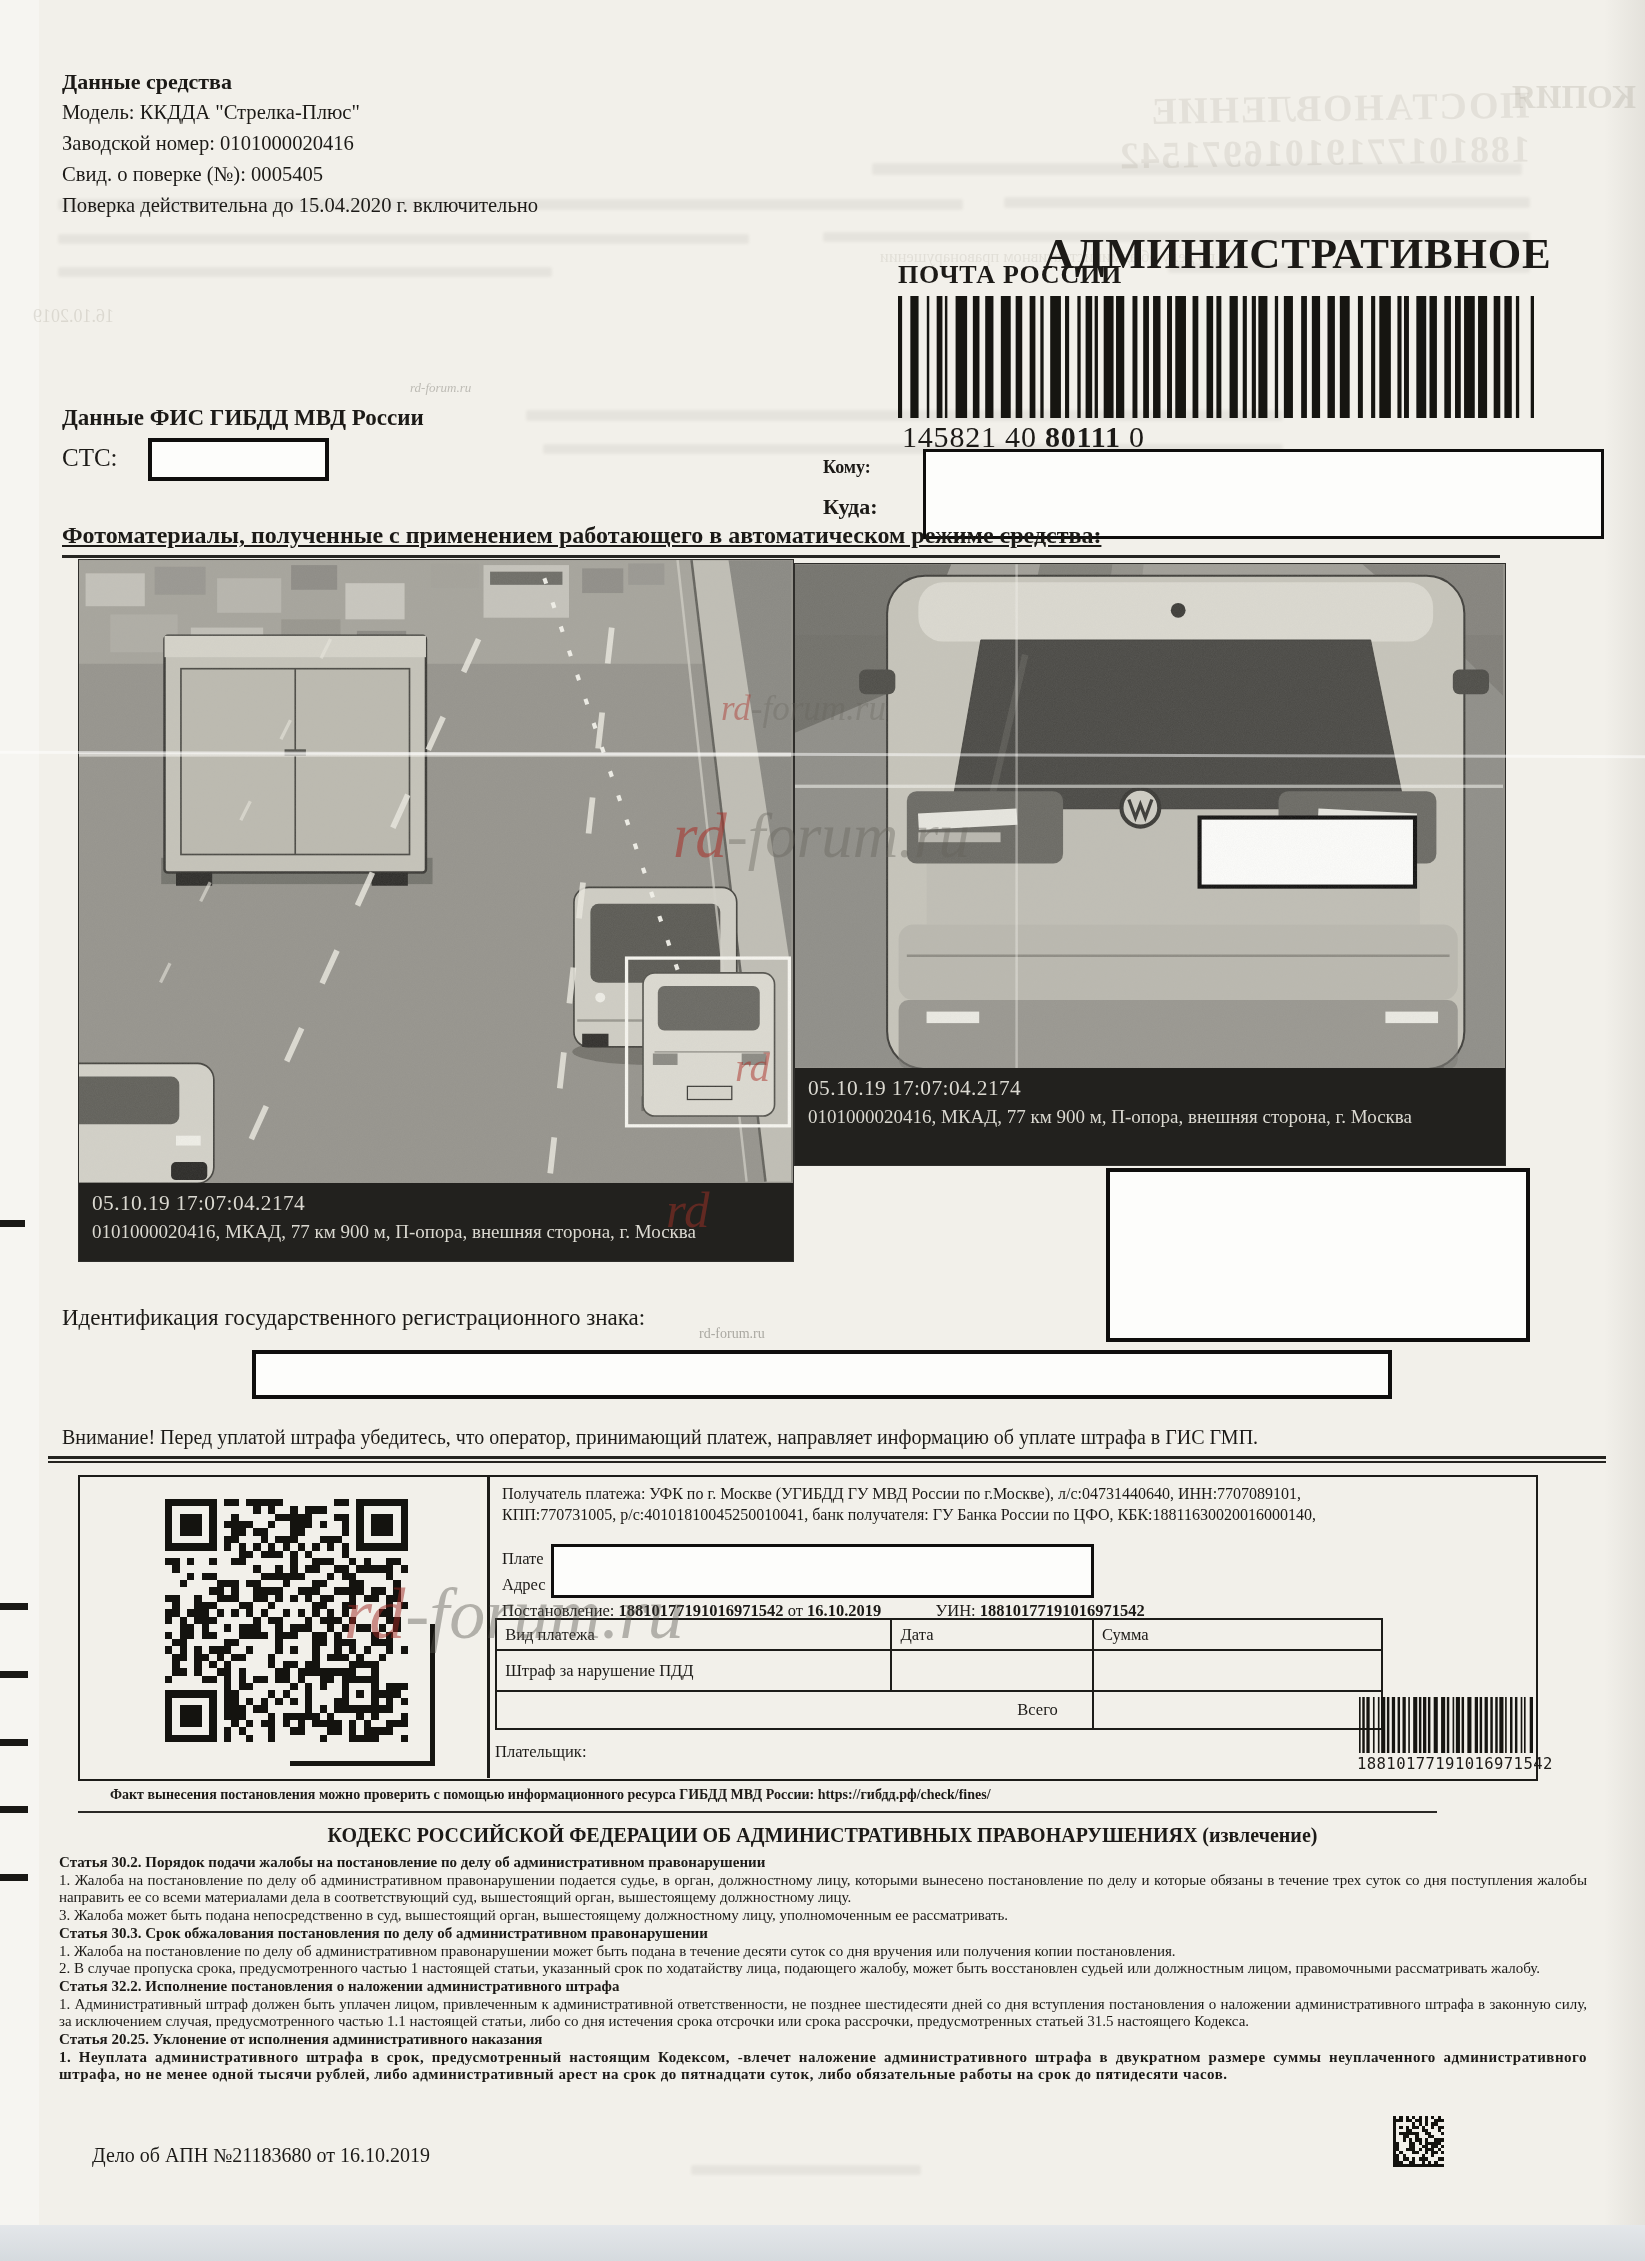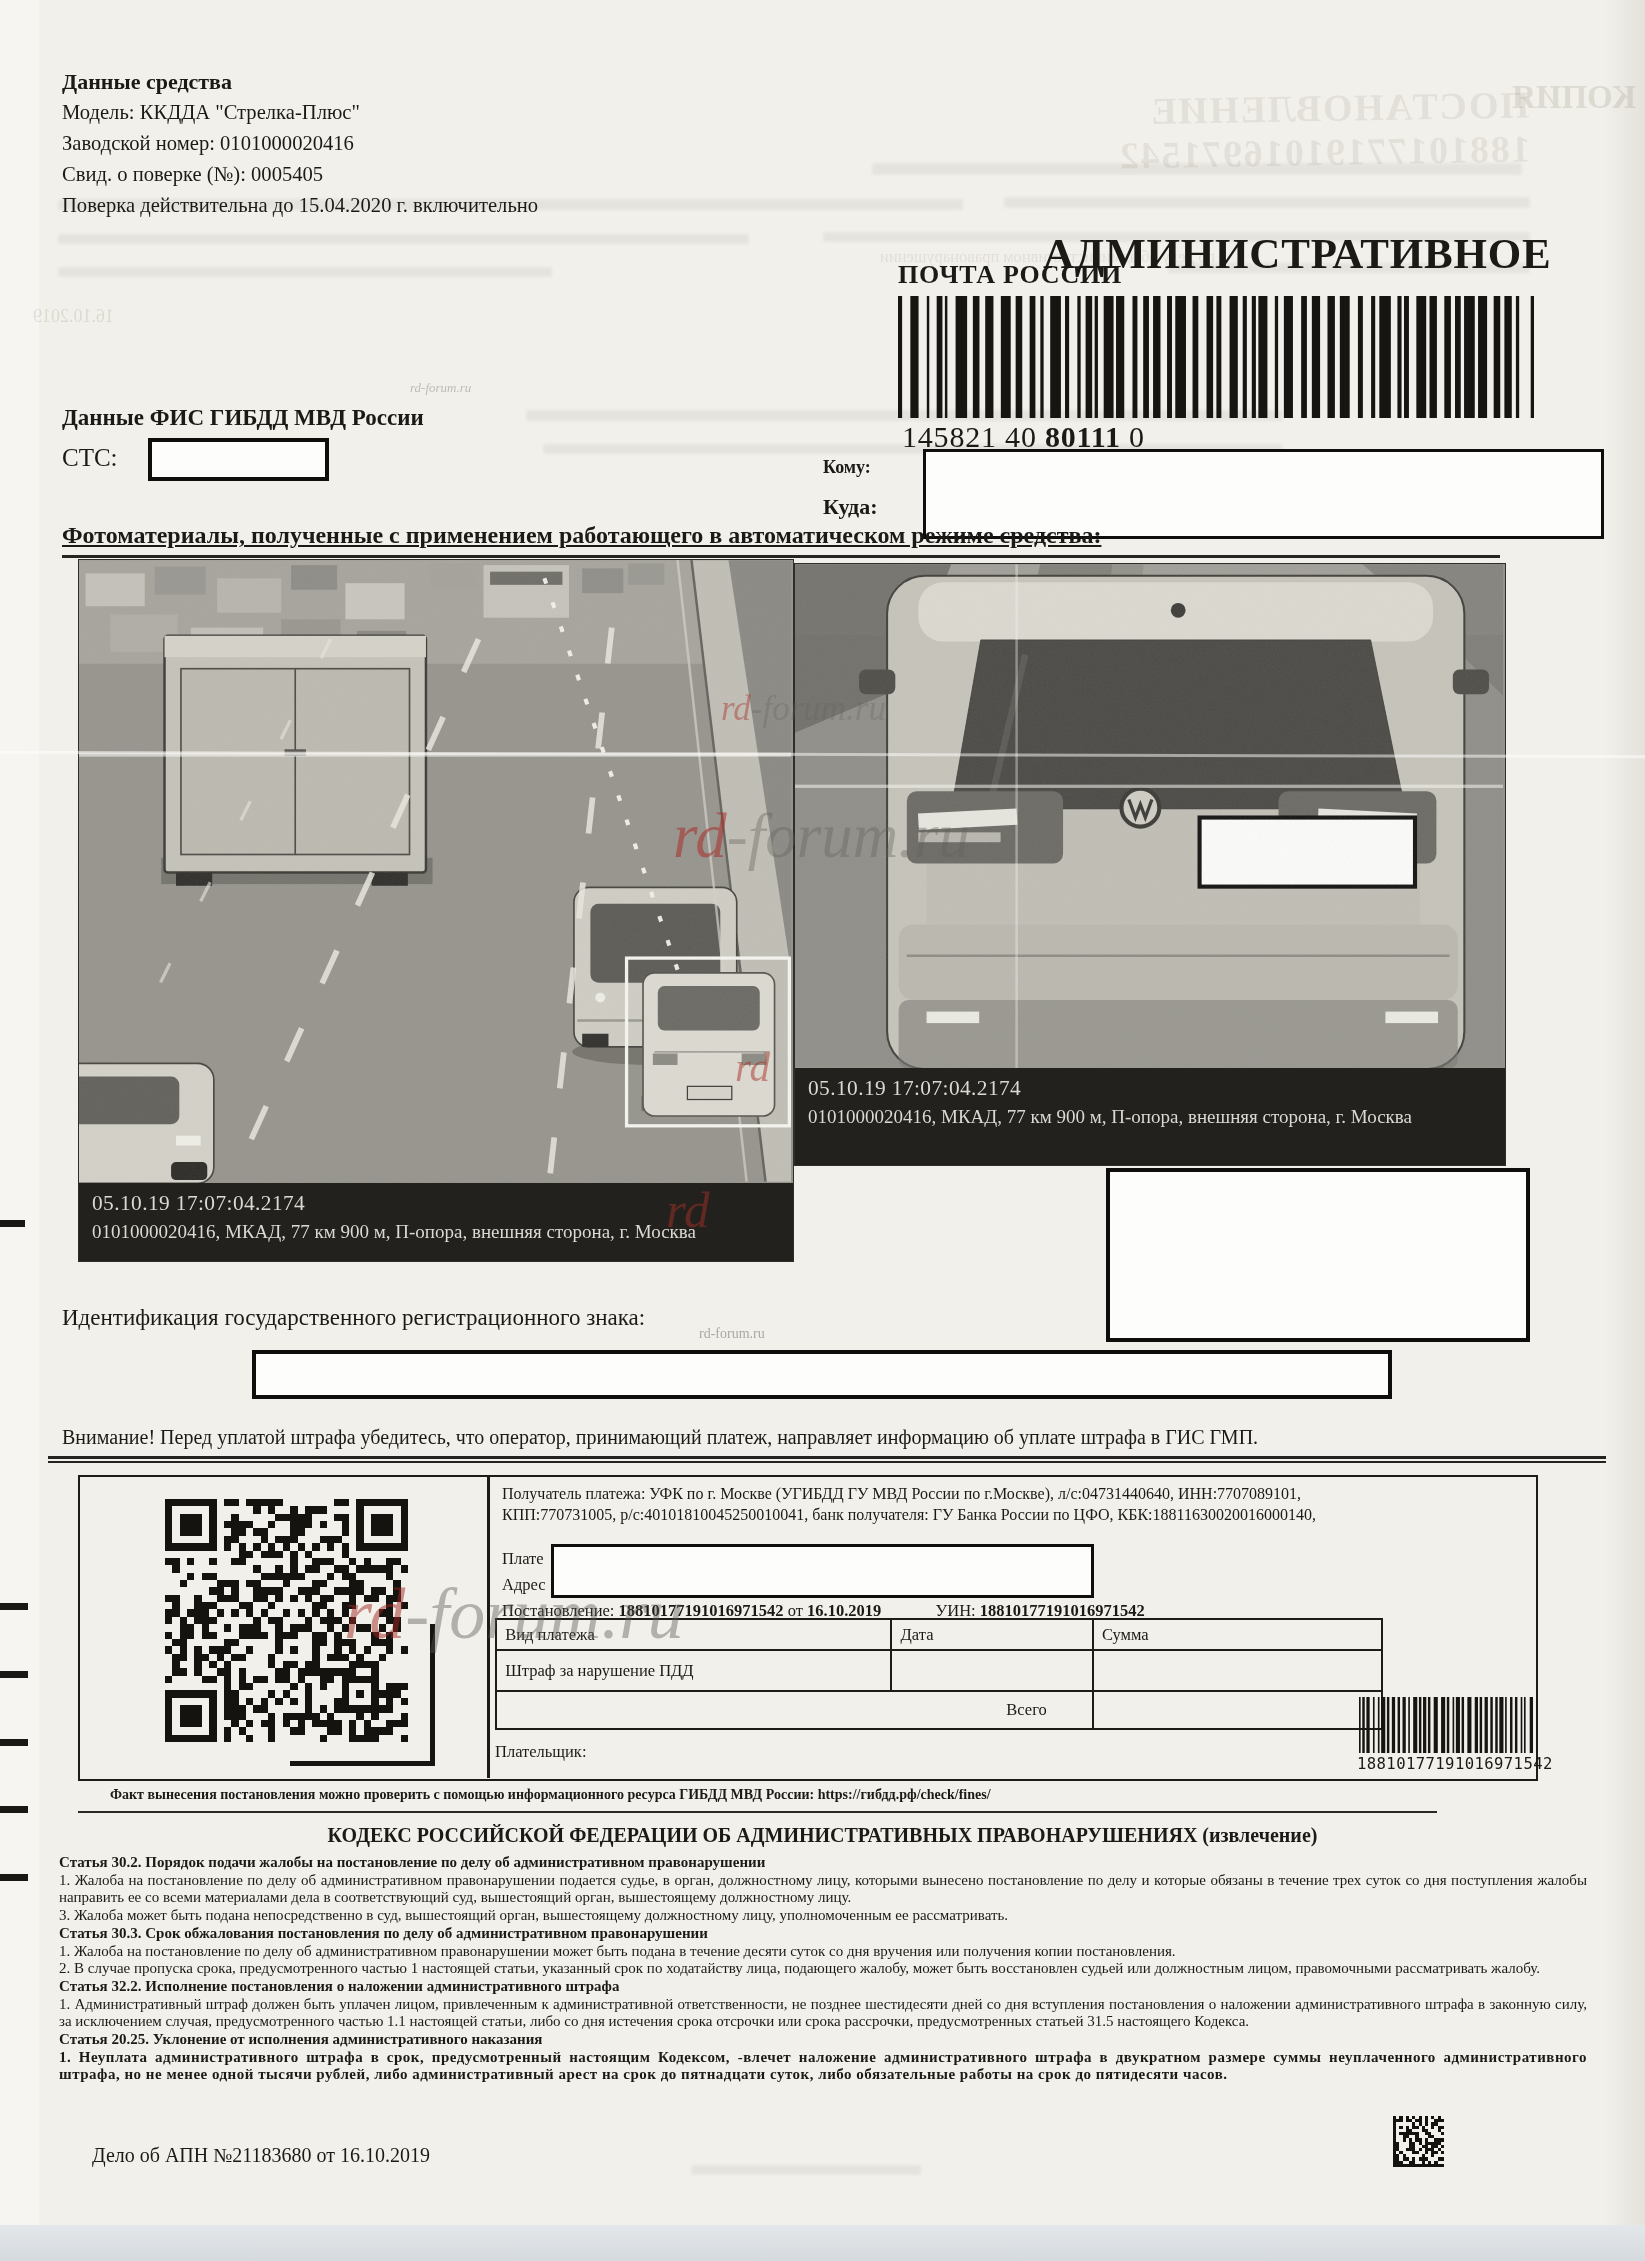--- a/index.html
+++ b/index.html
@@ -821,21 +821,21 @@
         <td style="width:377px;">Вид платежа</td>
         <td style="width:183px;">Дата</td>
         <td style="width:271px;">Сумма</td>
       </tr>
       <tr style="height:41px;">
         <td>Штраф за нарушение ПДД</td>
         <td></td>
         <td></td>
       </tr>
       <tr style="height:38px;">
-        <td colspan="2" style="text-align:right;padding-right:45px;">Всего</td>
+        <td colspan="2" style="text-align:right;padding-right:34px;">Всего</td>
         <td></td>
       </tr>
     </tbody>
       </table>
 
     <div class="abs" style="left:415px;top:265px;font-size:16.5px;">Плательщик:</div>
     <div class="abs" id="payment-barcode" style="left:1279px;top:220px;width:174px;height:56px;"><svg width="100%" height="100%" viewBox="0 0 212 68" preserveAspectRatio="none" fill="#161511">
           <rect x="0" y="0" width="2" height="68"></rect>
           <rect x="4" y="0" width="3" height="68"></rect>
           <rect x="9" y="0" width="4" height="68"></rect>

